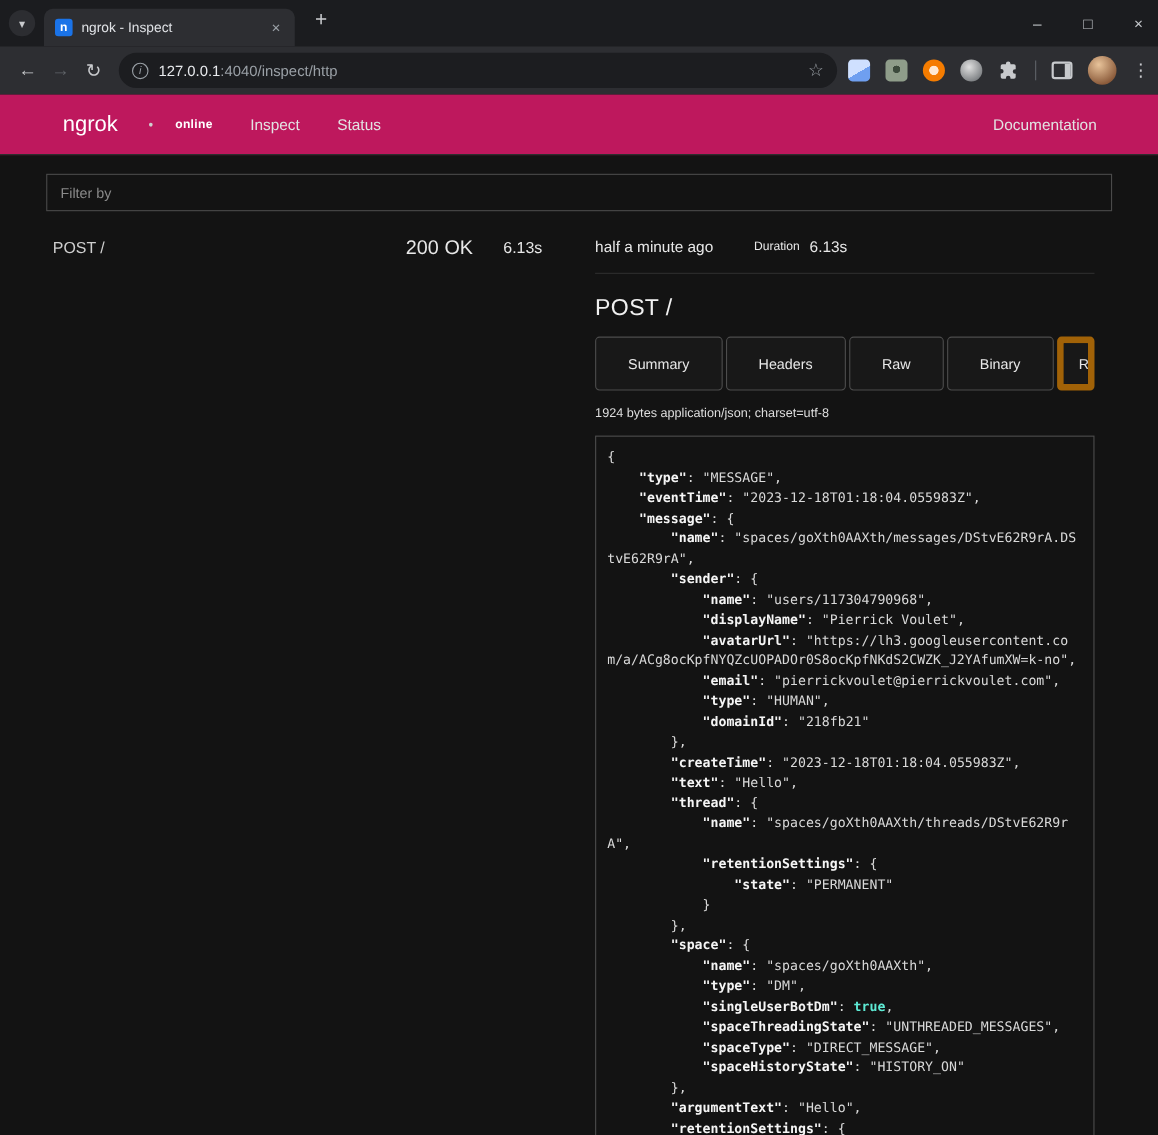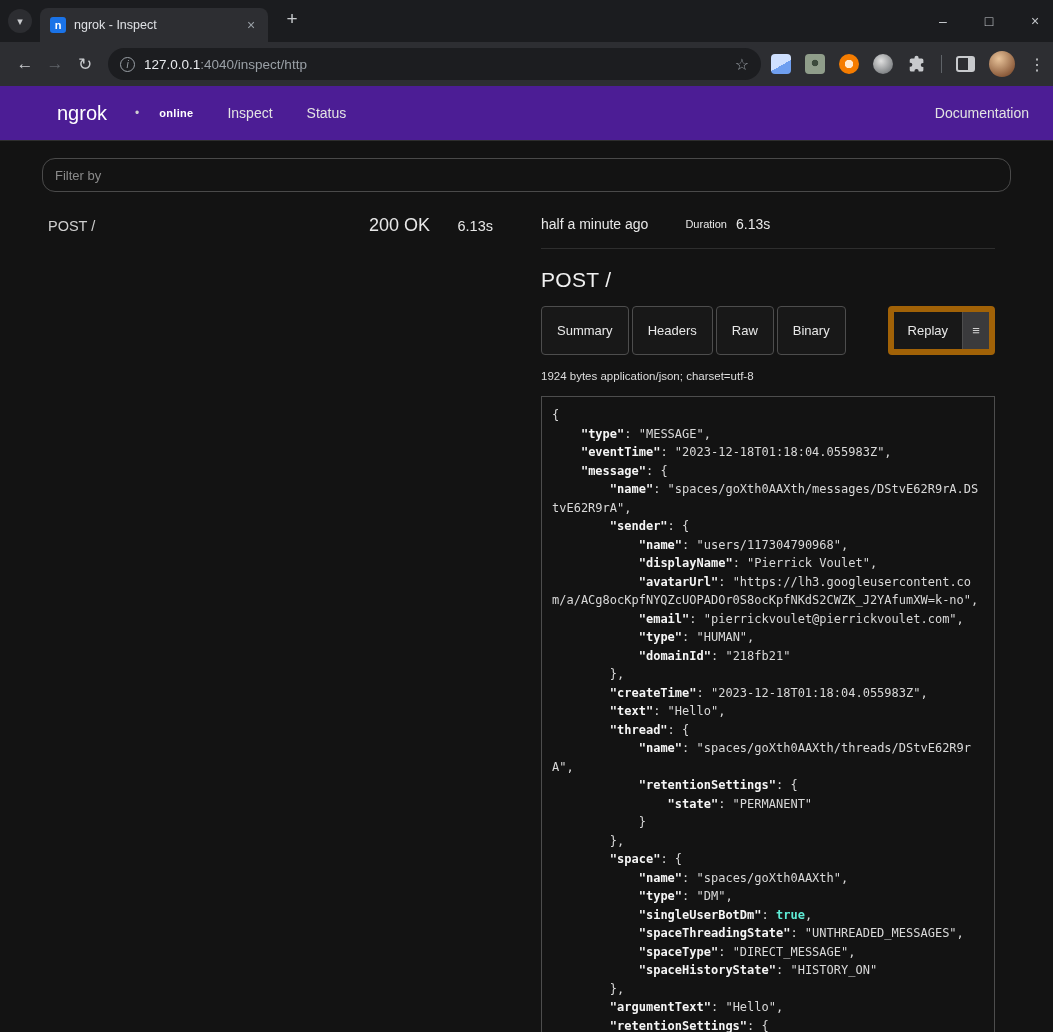--- a/index.html
+++ b/index.html
@@ -38,31 +38,31 @@
   .ext-orange { border-radius: 50%; background: radial-gradient(circle, #ffe9d1 0 28%, #f57c00 32%); }
   .ext-swirl { border-radius: 50%; background: radial-gradient(circle at 40% 35%, #e0e0e0, #7e8184 75%); }
   .vdiv { width: 1px; height: 18px; background: #5f6368; }
   .sidepanel { width: 19px; height: 16px; border: 2px solid #c8cacd; border-radius: 3px; position: relative; }
   .sidepanel::after { content: ""; position: absolute; top: 0; right: 0; bottom: 0; width: 5px; background: #c8cacd; }
   .avatar { width: 26px; height: 26px; border-radius: 50%;
     background: radial-gradient(circle at 38% 30%, #e8c39a, #8a5a3a 75%); }
   .kebab { color: #c8cacd; font-size: 16px; width: 14px; text-align: center; }
 
   
-  .ngrok-header { height: 55px; background: #4c1d95; border-bottom: 1px solid #2e2e2e;
-    display: flex; align-items: center; padding: 0 24px 0 57px; }
+  .ngrok-header { height: 55px; background: #be185d; border-bottom: 1px solid #2e2e2e;
+    display: flex; align-items: center; padding: 0 56px 0 57px; }
   .brand { color: #ffffff; font-size: 20px; }
   .dot { color: #cfcfcf; font-size: 12px; margin-left: 28px; }
   .online { color: #ffffff; font-size: 11px; font-weight: bold; letter-spacing: .3px; margin-left: 20px; }
   .navlink { color: #e3e3e3; font-size: 14px; margin-left: 34px; cursor: pointer; }
   .docs { margin-left: auto; color: #e3e3e3; font-size: 14px; cursor: pointer; }
 
   
   .content { padding: 17px 42px 0 42px; }
-  .filter { width: 100%; height: 34px; background: transparent; border: 1px solid #4a4a4a; border-radius: 13px;
+  .filter { width: 100%; height: 34px; background: transparent; border: 1px solid #4a4a4a; border-radius: 0;
     color: #dddddd; font-size: 13px; padding: 0 12px; font-family: "Liberation Sans", sans-serif; outline: none; }
   .filter::placeholder { color: #8a8a8a; }
 
   .main { display: flex; margin-top: 8px; }
   .left { width: 455px; flex: 0 0 auto; }
   .right { width: 454px; flex: 0 0 auto; margin-left: 44px; }
 
   .pane-head { height: 49px; display: flex; align-items: center; justify-content: space-between;
     border-bottom: 1px solid #2e2e2e; }
   .pane-title { color: #ececec; font-size: 17px; }
@@ -74,21 +74,21 @@
   .req-dur { color: #e8e8e8; font-size: 14.5px; margin-left: 17px; width: 46px; text-align: right; }
 
   .meta-row { height: 49px; display: flex; align-items: center; border-bottom: 1px solid #2e2e2e; }
   .time-ago { color: #e8e8e8; font-size: 14px; }
   .dur-label { color: #e8e8e8; font-size: 11px; margin-left: 37px; }
   .dur-val { color: #e8e8e8; font-size: 14px; margin-left: 9px; }
 
   .detail-title { color: #f0f0f0; font-size: 21px; margin-top: 19px; letter-spacing: .3px; }
 
   .tabs-row { display: flex; align-items: stretch; margin-top: 14px; gap: 3px; }
-  .tabbtn { padding: 11px 15px; text-align: center; }
+  .tabbtn { padding: 11px 29px; text-align: center; }
   .replay-group { margin-left: auto; display: flex; border: 6px solid #a16207; border-radius: 4px; overflow: hidden; }
   .replay-main { background: #181818; color: #e8e8e8; font-size: 13px; padding: 11px 14px; cursor: pointer; }
   .replay-menu { width: 27px; background: #3a3a3c; border-left: 1px solid #4d4d4d; display: grid;
     place-items: center; color: #d0d0d0; font-size: 13px; cursor: pointer; }
 
   .bytes-line { color: #dedede; font-size: 11.5px; margin-top: 15px; }
 
   .json-box { margin-top: 14px; border: 1px solid #4d4d4d; height: 641px; overflow: hidden; padding: 9px 10px; }
   .json-box pre { font-family: "DejaVu Sans Mono", monospace; font-size: 12px; line-height: 18.5px;
     color: #d9d9d9; white-space: pre-wrap; word-break: break-all; }

